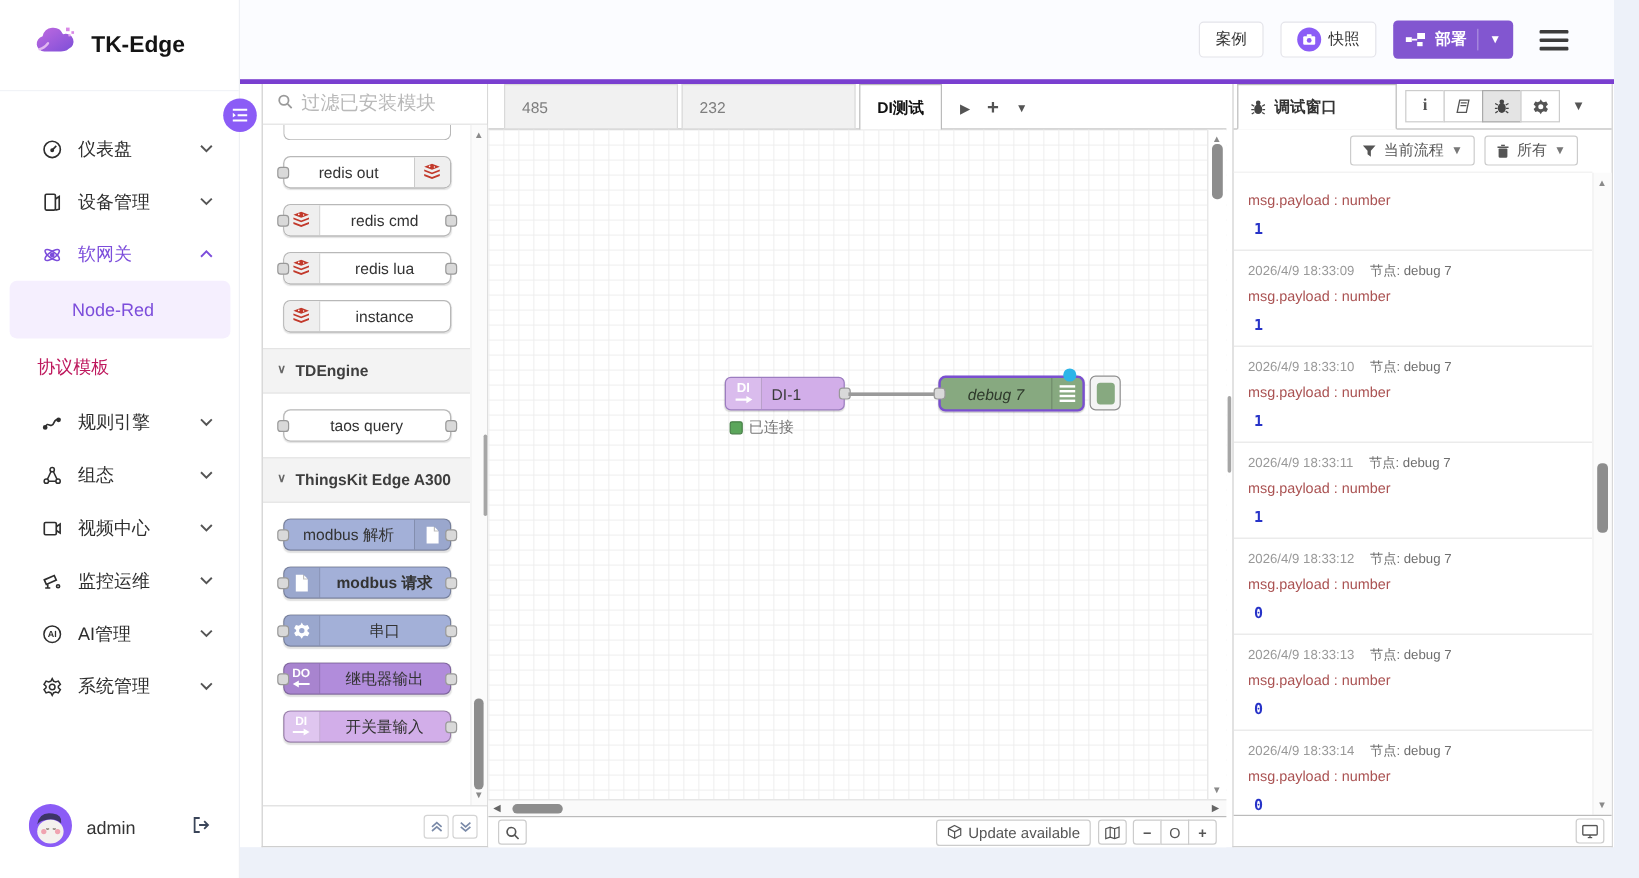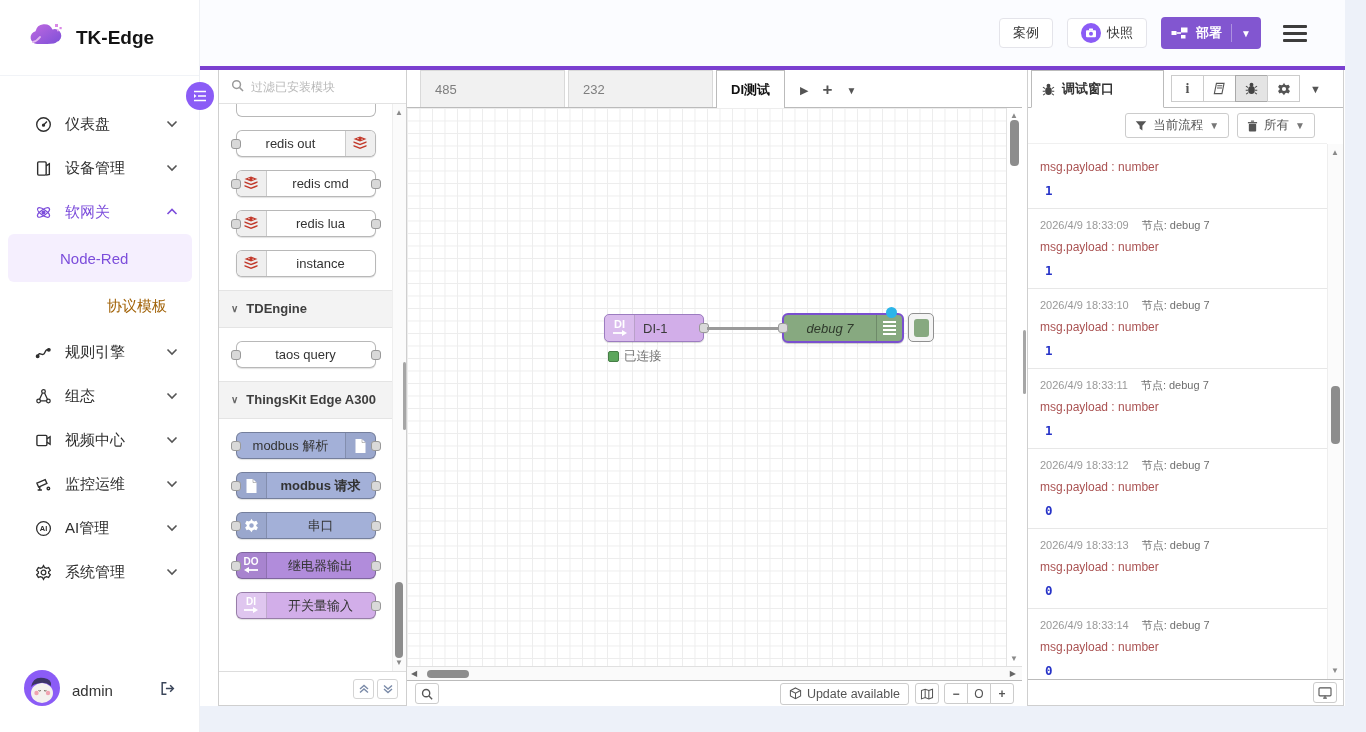--- a/index.html
+++ b/index.html
@@ -27,30 +27,30 @@
   .logo-row { height:76px; display:flex; align-items:center; gap:10px; padding-left:28px; border-bottom:1px solid #f1f3f7; }
   .logo-title { font-size:19px; font-weight:bold; color:#141414; }
   .collapse-btn { position:absolute; left:186px; top:82px; width:28px; height:28px; border-radius:50%;
              background:#8b5cf6; z-index:9; display:flex; align-items:center; justify-content:center; cursor:pointer; }
   .menu { position:absolute; top:102px; left:0; width:200px; }
   .menu-item { height:44px; display:flex; align-items:center; padding:0 22px 0 34px; cursor:pointer; color:#2e2e2e; }
   .menu-item .mi-icon { width:18px; height:18px; margin-right:13px; display:flex; align-items:center; justify-content:center; color:#2e2e2e; }
   .menu-item .mi-label { font-size:15px; flex:1; }
   .menu-item .mi-chev { color:#555; display:flex; }
   .menu-item.active, .menu-item.active .mi-icon, .menu-item.active .mi-chev { color:#7c4ddb; }
-  .submenu-item { height:48px; display:flex; align-items:center; padding-left:60px; font-size:15px; color:#a16207; cursor:pointer;margin-left:47px; }
+  .submenu-item { height:48px; display:flex; align-items:center; padding-left:31px; font-size:15px; color:#be185d; cursor:pointer; }
   .submenu-item.active { background:#f5effe; color:#7c4ddb; border-radius:6px; margin:0 8px; padding-left:52px; }
   .user-row { position:absolute; left:0; bottom:18px; width:200px; height:48px; display:flex; align-items:center; padding:0 24px; gap:12px; }
   .user-name { flex:1; font-size:15px; color:#333; }
 
   
   .palette { position:absolute; left:218px; top:70px; width:189px; height:636px; background:#fff;
              border:1px solid #cfcfcf; border-top:none; }
   .pal-search { height:34px; border-bottom:1px solid #e2e2e2; display:flex; align-items:center; gap:7px; padding:0 12px; }
-  .pal-search input { border:none; outline:none; width:140px; font-size:12px; color:#4d7c0f; font-family:"Liberation Sans",sans-serif; }
+  .pal-search input { border:none; outline:none; width:140px; font-size:16px; color:#4d7c0f; font-family:"Liberation Sans",sans-serif; }
   .pal-search input::placeholder { color:#b9b9b9; }
   .pal-body { position:absolute; top:34px; left:0; right:14px; bottom:34px; overflow:hidden; }
   .pal-gutter { position:absolute; top:34px; right:0; bottom:34px; width:14px; background:#fbfbfb; border-left:1px solid #eee; }
   .pal-gutter .up { position:absolute; top:4px; left:2px; font-size:8px; color:#8a8a8a; }
   .pal-gutter .dn { position:absolute; bottom:4px; left:2px; font-size:8px; color:#8a8a8a; }
   .pal-thumb { position:absolute; right:3px; width:8px; border-radius:4px; background:#8d8d8d; }
   .pal-footer { position:absolute; left:0; right:0; bottom:0; height:34px; border-top:1px solid #ddd;
              display:flex; align-items:center; justify-content:flex-end; gap:3px; padding-right:8px; }
   .sq-btn { width:21px; height:20px; border:1px solid #d4d4d4; background:#fff; border-radius:3px;
              display:flex; align-items:center; justify-content:center; color:#7a8aa8; font-size:9px; cursor:pointer; }

